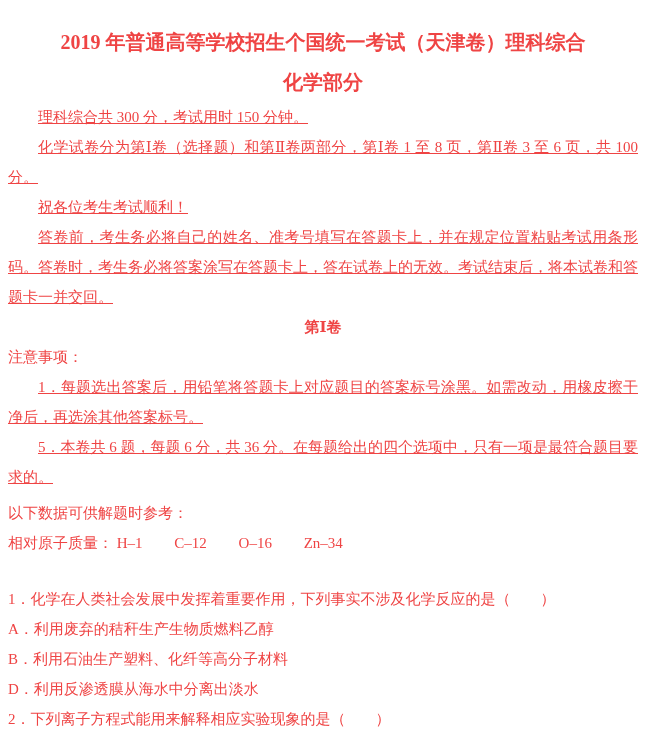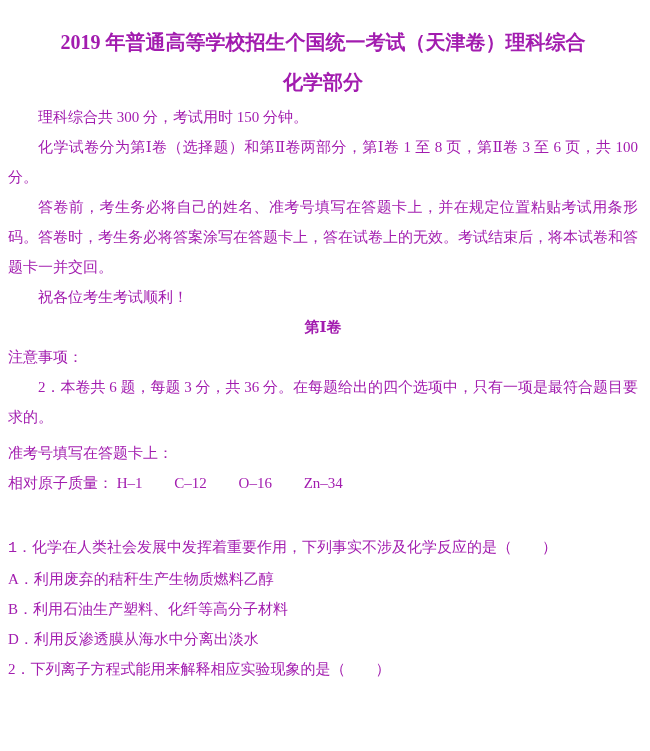--- a/index.html
+++ b/index.html
@@ -5,21 +5,21 @@
   html, body {
     margin: 0;
     padding: 0;
     background: #ffffff;
   }
   .page {
     position: relative;
     width: 650px;
     height: 751px;
     background: #ffffff;
-    color: #a21caf;
+    color: #ef4444;
     font-family: "Liberation Serif", "DejaVu Serif", serif;
     font-size: 15px;
     line-height: 30px;
     overflow: hidden;
     box-sizing: border-box;
     padding: 0 12px 0 8px;
   }
   .title-block {
     padding-top: 22px;
     text-align: center;
@@ -29,71 +29,72 @@
     font-weight: bold;
     line-height: 40px;
     white-space: nowrap;
   }
   p {
     margin: 0;
     text-align: justify;
   }
   .indent {
     text-indent: 2em;
+    text-decoration: underline;
   }
   .flush {
     text-indent: 0;
   }
   .section-heading {
     text-align: center;
     font-weight: bold;
     text-indent: 0;
   }
   .ref-hint {
     margin-top: 6px;
   }
   .atomic-line {
     white-space: nowrap;
   }
   .atomic-line .mass {
     display: inline-block;
     margin-right: 28px;
   }
   .q1-stem {
-    margin-top: 36px;
-    font-family: Liberation Mono, monospace;
+    margin-top: 26px;
   }
   .option {
     text-align: left;
   }
   .option-indented {
     text-align: left;
   }
 </style>
 </head>
 <body>
 
 <div class="page">
 
   <div class="title-block">
     <div class="title-line">2019 年普通高等学校招生个国统一考试（天津卷）理科综合</div>
     <div class="title-line">化学部分</div>
   </div>
 
   <p class="indent">理科综合共 300 分，考试用时 150 分钟。</p>
   <p class="indent">化学试卷分为第Ⅰ卷（选择题）和第Ⅱ卷两部分，第Ⅰ卷 1 至 8 页，第Ⅱ卷 3 至 6 页，共 100 分。</p>
+  <p class="indent">祝各位考生考试顺利！</p>
   <p class="indent">答卷前，考生务必将自己的姓名、准考号填写在答题卡上，并在规定位置粘贴考试用条形码。答卷时，考生务必将答案涂写在答题卡上，答在试卷上的无效。考试结束后，将本试卷和答题卡一并交回。</p>
-  <p class="indent">祝各位考生考试顺利！</p>
 
   <p class="section-heading">第Ⅰ卷</p>
 
   <p class="flush">注意事项：</p>
-  <p class="indent">2．本卷共 6 题，每题 3 分，共 36 分。在每题给出的四个选项中，只有一项是最符合题目要求的。</p>
+  <p class="indent">1．每题选出答案后，用铅笔将答题卡上对应题目的答案标号涂黑。如需改动，用橡皮擦干净后，再选涂其他答案标号。</p>
+  <p class="indent">5．本卷共 6 题，每题 6 分，共 36 分。在每题给出的四个选项中，只有一项是最符合题目要求的。</p>
 
-  <p class="flush ref-hint">准考号填写在答题卡上：</p>
+  <p class="flush ref-hint">以下数据可供解题时参考：</p>
   <p class="flush atomic-line">
     <span>相对原子质量：</span>
     <span class="mass">H–1</span>
     <span class="mass">C–12</span>
     <span class="mass">O–16</span>
     <span class="mass">Zn–34</span>
   </p>
 
   <p class="flush q1-stem">1．化学在人类社会发展中发挥着重要作用，下列事实不涉及化学反应的是（　　）</p>
   <p class="option">A．利用废弃的秸秆生产生物质燃料乙醇</p>

